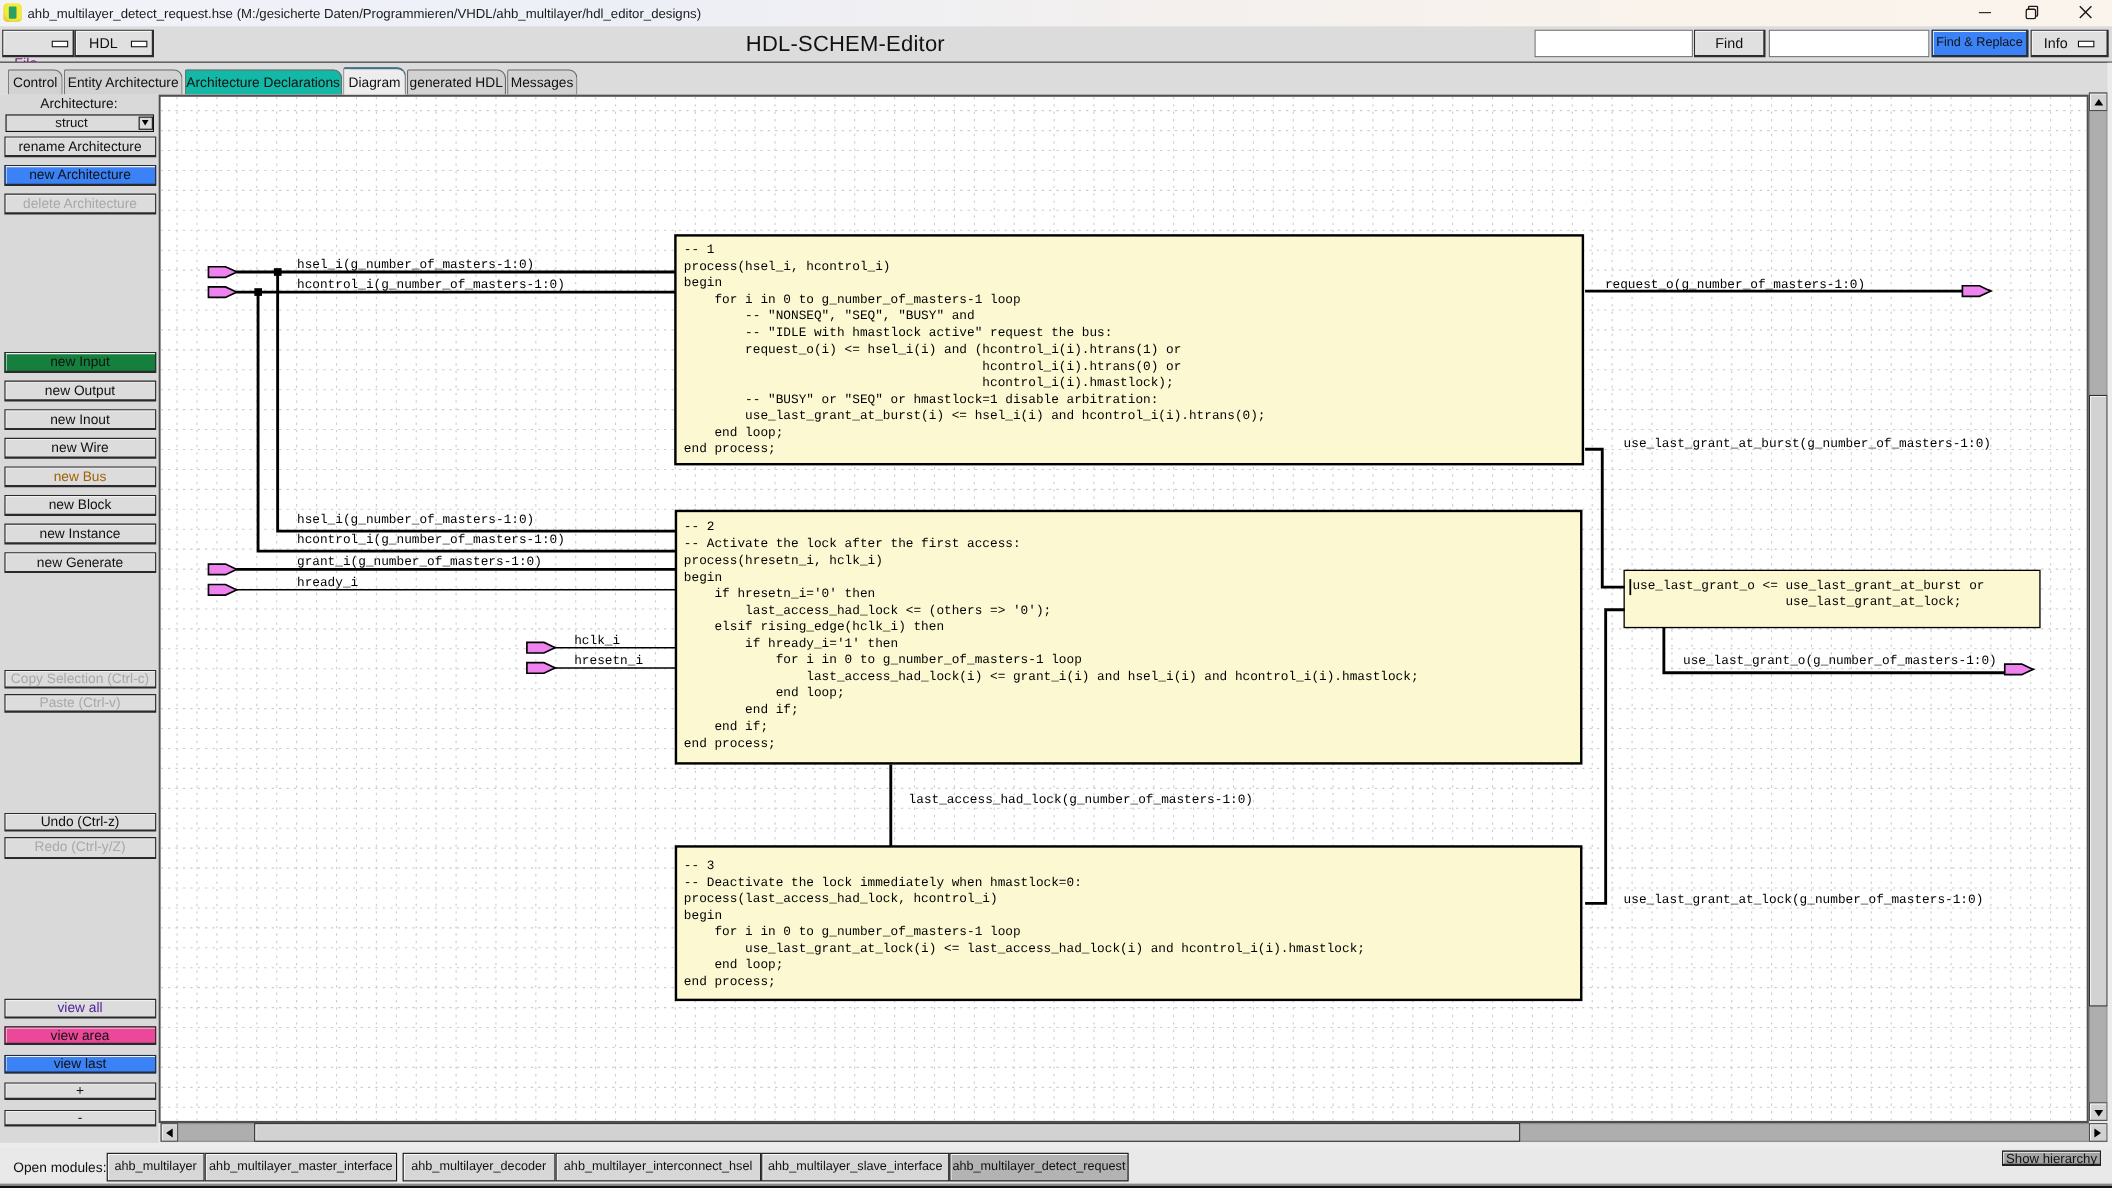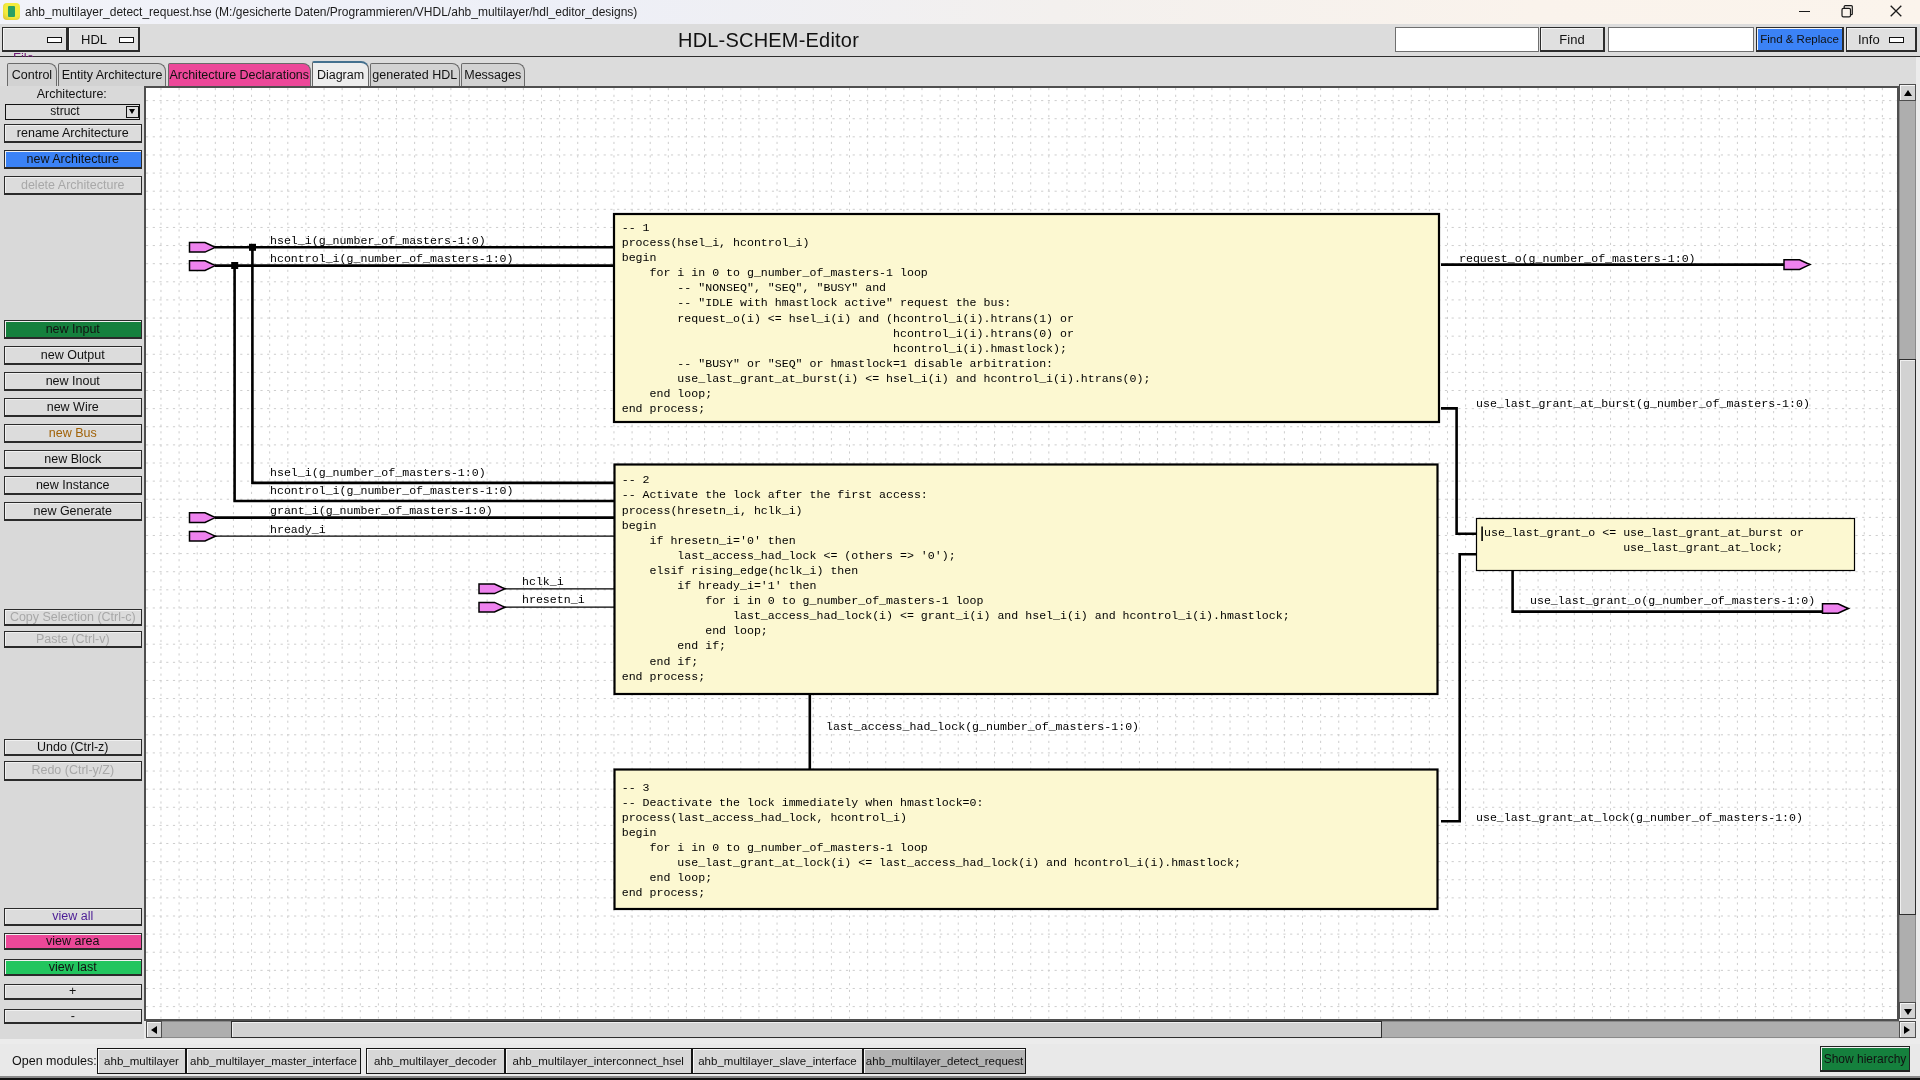--- a/index.html
+++ b/index.html
@@ -28,21 +28,21 @@
 <div style="position:absolute;left:1395px;top:27px;width:144px;height:25px;background:#fff;border:1.5px solid #6f6f6f;box-sizing:border-box"></div>
 <div style="position:absolute;left:1540px;top:27px;width:65px;height:25px;box-sizing:border-box;background:#e0e0e0;border:1px solid #2c2c2c;border-right-width:2px;border-bottom-width:2px;box-shadow:inset 1px 1px 0 #f5f5f5;display:flex;align-items:center;justify-content:center;font:13px 'Liberation Sans', sans-serif;color:#111;white-space:nowrap">Find</div>
 <div style="position:absolute;left:1608px;top:27px;width:146px;height:25px;background:#fff;border:1.5px solid #6f6f6f;box-sizing:border-box"></div>
 <div style="position:absolute;left:1756px;top:27px;width:88px;height:25px;box-sizing:border-box;background:#3b82f6;border:1px solid #2c2c2c;border-right-width:2px;border-bottom-width:2px;box-shadow:inset 1px 1px 0 #f5f5f5;display:flex;align-items:center;justify-content:center;font:11.5px 'Liberation Sans', sans-serif;color:#111;white-space:nowrap">Find &amp; Replace</div>
 <div style="position:absolute;left:1846px;top:27px;width:71px;height:25px;box-sizing:border-box;background:#e0e0e0;border:1px solid #2c2c2c;border-right-width:2px;border-bottom-width:2px;box-shadow:inset 1px 1px 0 #f5f5f5"></div>
 <div style="position:absolute;left:1858px;top:27px;height:25px;display:flex;align-items:center;font:13px 'Liberation Sans', sans-serif;color:#111">Info</div>
 <div style="position:absolute;left:1889px;top:36.5px;width:15px;height:6.5px;background:#fff;border:1.2px solid #111;box-sizing:border-box"></div>
 <div style="position:absolute;left:0;top:57px;width:1920px;height:29px;background:#dcdcdc"></div>
 <div style="position:absolute;left:7px;top:62.5px;width:50px;height:23px;box-sizing:border-box;background:#d2d2d2;border:1px solid #6a6a6a;border-bottom:none;border-radius:2px 8px 0 0;display:flex;align-items:center;justify-content:center;font:12.5px 'Liberation Sans', sans-serif;color:#111">Control</div>
 <div style="position:absolute;left:58px;top:62.5px;width:108px;height:23px;box-sizing:border-box;background:#d2d2d2;border:1px solid #6a6a6a;border-bottom:none;border-radius:2px 8px 0 0;display:flex;align-items:center;justify-content:center;font:12.5px 'Liberation Sans', sans-serif;color:#111">Entity Architecture</div>
-<div style="position:absolute;left:167.5px;top:62.5px;width:143.5px;height:23px;box-sizing:border-box;background:#ec4899;border:1px solid #6a6a6a;border-bottom:none;border-radius:2px 8px 0 0;display:flex;align-items:center;justify-content:center;font:12.5px 'Liberation Sans', sans-serif;color:#111">Architecture Declarations</div>
+<div style="position:absolute;left:167.5px;top:62.5px;width:143.5px;height:23px;box-sizing:border-box;background:#14b8a6;border:1px solid #6a6a6a;border-bottom:none;border-radius:2px 8px 0 0;display:flex;align-items:center;justify-content:center;font:12.5px 'Liberation Sans', sans-serif;color:#111">Architecture Declarations</div>
 <div style="position:absolute;left:312px;top:61px;width:57px;height:25px;box-sizing:border-box;background:#ededed;border:1px solid #666;border-bottom:none;border-top:2.5px solid #44708e;border-radius:2px 8px 0 0;display:flex;align-items:center;justify-content:center;font:12.5px 'Liberation Sans', sans-serif;color:#111;z-index:5">Diagram</div>
 <div style="position:absolute;left:370px;top:62.5px;width:89.5px;height:23px;box-sizing:border-box;background:#d2d2d2;border:1px solid #6a6a6a;border-bottom:none;border-radius:2px 8px 0 0;display:flex;align-items:center;justify-content:center;font:12.5px 'Liberation Sans', sans-serif;color:#111">generated HDL</div>
 <div style="position:absolute;left:460.5px;top:62.5px;width:64.5px;height:23px;box-sizing:border-box;background:#d2d2d2;border:1px solid #6a6a6a;border-bottom:none;border-radius:2px 8px 0 0;display:flex;align-items:center;justify-content:center;font:12.5px 'Liberation Sans', sans-serif;color:#111">Messages</div>
 <div style="position:absolute;left:143.5px;top:85.5px;width:1755.5px;height:935.5px;box-sizing:border-box;background:#fff;border:2.5px solid #4f4f4f"></div>
 <div style="position:absolute;left:0;top:86px;width:143.5px;height:958px;background:#d9d9d9"></div>
 <div style="position:absolute;left:0;top:87px;width:143.5px;text-align:center;font:12.5px 'Liberation Sans', sans-serif;color:#111">Architecture:</div>
 <div style="position:absolute;left:5px;top:104px;width:135px;height:15.5px;background:#dcdcdc;border:1px solid #111;box-sizing:border-box"></div>
 <div style="position:absolute;left:5px;top:104px;width:120px;text-align:center;font:12px 'Liberation Sans', sans-serif;color:#111;line-height:15px">struct</div>
 <div style="position:absolute;left:125.5px;top:105.5px;width:13px;height:12.5px;background:#dcdcdc;border:1px solid #111;box-sizing:border-box"></div>
 <div style="position:absolute;left:128.5px;top:108.5px;width:0;height:0;border-left:3.5px solid transparent;border-right:3.5px solid transparent;border-top:5px solid #000"></div>
@@ -56,21 +56,21 @@
 <div style="position:absolute;left:3.5px;top:423.5px;width:138.5px;height:19px;box-sizing:border-box;background:#dcdcdc;border:1px solid #2a2a2a;border-bottom-width:2px;box-shadow:inset 1px 1px 0 #f0f0f0;display:flex;align-items:center;justify-content:center;font:12.5px 'Liberation Sans', sans-serif;color:#a16207">new Bus</div>
 <div style="position:absolute;left:3.5px;top:449.5px;width:138.5px;height:19px;box-sizing:border-box;background:#dcdcdc;border:1px solid #2a2a2a;border-bottom-width:2px;box-shadow:inset 1px 1px 0 #f0f0f0;display:flex;align-items:center;justify-content:center;font:12.5px 'Liberation Sans', sans-serif;color:#111">new Block</div>
 <div style="position:absolute;left:3.5px;top:475.5px;width:138.5px;height:19px;box-sizing:border-box;background:#dcdcdc;border:1px solid #2a2a2a;border-bottom-width:2px;box-shadow:inset 1px 1px 0 #f0f0f0;display:flex;align-items:center;justify-content:center;font:12.5px 'Liberation Sans', sans-serif;color:#111">new Instance</div>
 <div style="position:absolute;left:3.5px;top:501.5px;width:138.5px;height:19px;box-sizing:border-box;background:#dcdcdc;border:1px solid #2a2a2a;border-bottom-width:2px;box-shadow:inset 1px 1px 0 #f0f0f0;display:flex;align-items:center;justify-content:center;font:12.5px 'Liberation Sans', sans-serif;color:#111">new Generate</div>
 <div style="position:absolute;left:3.5px;top:608.5px;width:138.5px;height:17.5px;box-sizing:border-box;background:#dcdcdc;border:1px solid #2a2a2a;border-bottom-width:2px;box-shadow:inset 1px 1px 0 #f0f0f0;display:flex;align-items:center;justify-content:center;font:12.5px 'Liberation Sans', sans-serif;color:#a8a8a8">Copy Selection (Ctrl-c)</div>
 <div style="position:absolute;left:3.5px;top:630.5px;width:138.5px;height:17.5px;box-sizing:border-box;background:#dcdcdc;border:1px solid #2a2a2a;border-bottom-width:2px;box-shadow:inset 1px 1px 0 #f0f0f0;display:flex;align-items:center;justify-content:center;font:12.5px 'Liberation Sans', sans-serif;color:#a8a8a8">Paste (Ctrl-v)</div>
 <div style="position:absolute;left:3.5px;top:738.5px;width:138.5px;height:17.5px;box-sizing:border-box;background:#dcdcdc;border:1px solid #2a2a2a;border-bottom-width:2px;box-shadow:inset 1px 1px 0 #f0f0f0;display:flex;align-items:center;justify-content:center;font:12.5px 'Liberation Sans', sans-serif;color:#111">Undo (Ctrl-z)</div>
 <div style="position:absolute;left:3.5px;top:760.5px;width:138.5px;height:20px;box-sizing:border-box;background:#dcdcdc;border:1px solid #2a2a2a;border-bottom-width:2px;box-shadow:inset 1px 1px 0 #f0f0f0;display:flex;align-items:center;justify-content:center;font:12.5px 'Liberation Sans', sans-serif;color:#a8a8a8">Redo (Ctrl-y/Z)</div>
 <div style="position:absolute;left:3.5px;top:908.0px;width:138.5px;height:17.5px;box-sizing:border-box;background:#dcdcdc;border:1px solid #2a2a2a;border-bottom-width:2px;box-shadow:inset 1px 1px 0 #f0f0f0;display:flex;align-items:center;justify-content:center;font:12.5px 'Liberation Sans', sans-serif;color:#4c1d95">view all</div>
 <div style="position:absolute;left:3.5px;top:932.5px;width:138.5px;height:17.5px;box-sizing:border-box;background:#ec4899;border:1px solid #2a2a2a;border-bottom-width:2px;box-shadow:inset 1px 1px 0 #f0f0f0;display:flex;align-items:center;justify-content:center;font:12.5px 'Liberation Sans', sans-serif;color:#111">view area</div>
-<div style="position:absolute;left:3.5px;top:958.5px;width:138.5px;height:17px;box-sizing:border-box;background:#22c55e;border:1px solid #2a2a2a;border-bottom-width:2px;box-shadow:inset 1px 1px 0 #f0f0f0;display:flex;align-items:center;justify-content:center;font:12.5px 'Liberation Sans', sans-serif;color:#111">view last</div>
+<div style="position:absolute;left:3.5px;top:958.5px;width:138.5px;height:17px;box-sizing:border-box;background:#3b82f6;border:1px solid #2a2a2a;border-bottom-width:2px;box-shadow:inset 1px 1px 0 #f0f0f0;display:flex;align-items:center;justify-content:center;font:12.5px 'Liberation Sans', sans-serif;color:#111">view last</div>
 <div style="position:absolute;left:3.5px;top:984.0px;width:138.5px;height:15.5px;box-sizing:border-box;background:#dcdcdc;border:1px solid #2a2a2a;border-bottom-width:2px;box-shadow:inset 1px 1px 0 #f0f0f0;display:flex;align-items:center;justify-content:center;font:12.5px 'Liberation Sans', sans-serif;color:#111">+</div>
 <div style="position:absolute;left:3.5px;top:1008.5px;width:138.5px;height:15px;box-sizing:border-box;background:#dcdcdc;border:1px solid #2a2a2a;border-bottom-width:2px;box-shadow:inset 1px 1px 0 #f0f0f0;display:flex;align-items:center;justify-content:center;font:12.5px 'Liberation Sans', sans-serif;color:#111">-</div>
 <svg style="position:absolute;left:146.0px;top:88.0px" width="1750.5" height="930.5" viewBox="146.0 88.0 1750.5 930.5">
 <path d="M160.96 88.0 V1018.5 M179.08 88.0 V1018.5 M197.20 88.0 V1018.5 M215.32 88.0 V1018.5 M233.44 88.0 V1018.5 M251.56 88.0 V1018.5 M269.68 88.0 V1018.5 M287.80 88.0 V1018.5 M305.92 88.0 V1018.5 M324.04 88.0 V1018.5 M342.16 88.0 V1018.5 M360.28 88.0 V1018.5 M378.40 88.0 V1018.5 M396.52 88.0 V1018.5 M414.64 88.0 V1018.5 M432.76 88.0 V1018.5 M450.88 88.0 V1018.5 M469.00 88.0 V1018.5 M487.12 88.0 V1018.5 M505.24 88.0 V1018.5 M523.36 88.0 V1018.5 M541.48 88.0 V1018.5 M559.60 88.0 V1018.5 M577.72 88.0 V1018.5 M595.84 88.0 V1018.5 M613.96 88.0 V1018.5 M632.08 88.0 V1018.5 M650.20 88.0 V1018.5 M668.32 88.0 V1018.5 M686.44 88.0 V1018.5 M704.56 88.0 V1018.5 M722.68 88.0 V1018.5 M740.80 88.0 V1018.5 M758.92 88.0 V1018.5 M777.04 88.0 V1018.5 M795.16 88.0 V1018.5 M813.28 88.0 V1018.5 M831.40 88.0 V1018.5 M849.52 88.0 V1018.5 M867.64 88.0 V1018.5 M885.76 88.0 V1018.5 M903.88 88.0 V1018.5 M922.00 88.0 V1018.5 M940.12 88.0 V1018.5 M958.24 88.0 V1018.5 M976.36 88.0 V1018.5 M994.48 88.0 V1018.5 M1012.60 88.0 V1018.5 M1030.72 88.0 V1018.5 M1048.84 88.0 V1018.5 M1066.96 88.0 V1018.5 M1085.08 88.0 V1018.5 M1103.20 88.0 V1018.5 M1121.32 88.0 V1018.5 M1139.44 88.0 V1018.5 M1157.56 88.0 V1018.5 M1175.68 88.0 V1018.5 M1193.80 88.0 V1018.5 M1211.92 88.0 V1018.5 M1230.04 88.0 V1018.5 M1248.16 88.0 V1018.5 M1266.28 88.0 V1018.5 M1284.40 88.0 V1018.5 M1302.52 88.0 V1018.5 M1320.64 88.0 V1018.5 M1338.76 88.0 V1018.5 M1356.88 88.0 V1018.5 M1375.00 88.0 V1018.5 M1393.12 88.0 V1018.5 M1411.24 88.0 V1018.5 M1429.36 88.0 V1018.5 M1447.48 88.0 V1018.5 M1465.60 88.0 V1018.5 M1483.72 88.0 V1018.5 M1501.84 88.0 V1018.5 M1519.96 88.0 V1018.5 M1538.08 88.0 V1018.5 M1556.20 88.0 V1018.5 M1574.32 88.0 V1018.5 M1592.44 88.0 V1018.5 M1610.56 88.0 V1018.5 M1628.68 88.0 V1018.5 M1646.80 88.0 V1018.5 M1664.92 88.0 V1018.5 M1683.04 88.0 V1018.5 M1701.16 88.0 V1018.5 M1719.28 88.0 V1018.5 M1737.40 88.0 V1018.5 M1755.52 88.0 V1018.5 M1773.64 88.0 V1018.5 M1791.76 88.0 V1018.5 M1809.88 88.0 V1018.5 M1828.00 88.0 V1018.5 M1846.12 88.0 V1018.5 M1864.24 88.0 V1018.5 M1882.36 88.0 V1018.5" stroke="#cdcdcd" stroke-width="1" fill="none" stroke-dasharray="2.2 4.53"></path>
 <path d="M146.0 100.60 H1896.5 M146.0 118.72 H1896.5 M146.0 136.84 H1896.5 M146.0 154.96 H1896.5 M146.0 173.08 H1896.5 M146.0 191.20 H1896.5 M146.0 209.32 H1896.5 M146.0 227.44 H1896.5 M146.0 245.56 H1896.5 M146.0 263.68 H1896.5 M146.0 281.80 H1896.5 M146.0 299.92 H1896.5 M146.0 318.04 H1896.5 M146.0 336.16 H1896.5 M146.0 354.28 H1896.5 M146.0 372.40 H1896.5 M146.0 390.52 H1896.5 M146.0 408.64 H1896.5 M146.0 426.76 H1896.5 M146.0 444.88 H1896.5 M146.0 463.00 H1896.5 M146.0 481.12 H1896.5 M146.0 499.24 H1896.5 M146.0 517.36 H1896.5 M146.0 535.48 H1896.5 M146.0 553.60 H1896.5 M146.0 571.72 H1896.5 M146.0 589.84 H1896.5 M146.0 607.96 H1896.5 M146.0 626.08 H1896.5 M146.0 644.20 H1896.5 M146.0 662.32 H1896.5 M146.0 680.44 H1896.5 M146.0 698.56 H1896.5 M146.0 716.68 H1896.5 M146.0 734.80 H1896.5 M146.0 752.92 H1896.5 M146.0 771.04 H1896.5 M146.0 789.16 H1896.5 M146.0 807.28 H1896.5 M146.0 825.40 H1896.5 M146.0 843.52 H1896.5 M146.0 861.64 H1896.5 M146.0 879.76 H1896.5 M146.0 897.88 H1896.5 M146.0 916.00 H1896.5 M146.0 934.12 H1896.5 M146.0 952.24 H1896.5 M146.0 970.36 H1896.5 M146.0 988.48 H1896.5 M146.0 1006.60 H1896.5" stroke="#cdcdcd" stroke-width="1" fill="none" stroke-dasharray="2.2 4.53"></path>
 <rect x="614" y="214" width="825" height="208" fill="#fcf8d1" stroke="#000" stroke-width="2.2"></rect>
 <rect x="614.5" y="464.5" width="823" height="229.5" fill="#fcf8d1" stroke="#000" stroke-width="2.2"></rect>
 <rect x="614.5" y="769.5" width="823" height="139.5" fill="#fcf8d1" stroke="#000" stroke-width="2.2"></rect>
 <rect x="1476.5" y="518.5" width="378" height="52" fill="#fcf8d1" stroke="#000" stroke-width="1.2"></rect>
 <path d="M215,247.3 H614" stroke="#000" stroke-width="2.6" fill="none"></path>
@@ -167,15 +167,15 @@
 <div style="position:absolute;left:1916px;top:57px;width:4px;height:981px;background:#ececec"></div>
 <div style="position:absolute;left:0;top:1038.5px;width:1920px;height:5.5px;background:#ececec"></div>
 <div style="position:absolute;left:0;top:1044px;width:1920px;height:32px;background:#e9e9e9"></div>
 <div style="position:absolute;left:12px;top:1046px;height:29px;display:flex;align-items:center;font:12.5px 'Liberation Sans', sans-serif;color:#111">Open modules:</div>
 <div style="position:absolute;left:97px;top:1048px;width:89px;height:26px;box-sizing:border-box;background:#d7d7d7;border:1.2px solid #151515;box-shadow:inset 1px 1px 0 #f8f8f8;display:flex;align-items:center;justify-content:center;font:11.5px 'Liberation Sans', sans-serif;color:#111;white-space:nowrap">ahb_multilayer</div>
 <div style="position:absolute;left:186px;top:1048px;width:175px;height:26px;box-sizing:border-box;background:#d7d7d7;border:1.2px solid #151515;box-shadow:inset 1px 1px 0 #f8f8f8;display:flex;align-items:center;justify-content:center;font:11.5px 'Liberation Sans', sans-serif;color:#111;white-space:nowrap">ahb_multilayer_master_interface</div>
 <div style="position:absolute;left:366px;top:1048px;width:138.5px;height:26px;box-sizing:border-box;background:#d7d7d7;border:1.2px solid #151515;box-shadow:inset 1px 1px 0 #f8f8f8;display:flex;align-items:center;justify-content:center;font:11.5px 'Liberation Sans', sans-serif;color:#111;white-space:nowrap">ahb_multilayer_decoder</div>
 <div style="position:absolute;left:504.5px;top:1048px;width:187.5px;height:26px;box-sizing:border-box;background:#d7d7d7;border:1.2px solid #151515;box-shadow:inset 1px 1px 0 #f8f8f8;display:flex;align-items:center;justify-content:center;font:11.5px 'Liberation Sans', sans-serif;color:#111;white-space:nowrap">ahb_multilayer_interconnect_hsel</div>
 <div style="position:absolute;left:692px;top:1048px;width:171px;height:26px;box-sizing:border-box;background:#d7d7d7;border:1.2px solid #151515;box-shadow:inset 1px 1px 0 #f8f8f8;display:flex;align-items:center;justify-content:center;font:11.5px 'Liberation Sans', sans-serif;color:#111;white-space:nowrap">ahb_multilayer_slave_interface</div>
 <div style="position:absolute;left:863px;top:1048px;width:163px;height:26px;box-sizing:border-box;background:#b3b3b3;border:1.2px solid #151515;box-shadow:inset 1px 1px 0 #f8f8f8;display:flex;align-items:center;justify-content:center;font:11.5px 'Liberation Sans', sans-serif;color:#111;white-space:nowrap">ahb_multilayer_detect_request</div>
-<div style="position:absolute;left:1820px;top:1046px;width:90px;height:26px;box-sizing:border-box;background:#15803d;border:1px solid #222;border-bottom-width:2px;box-shadow:inset 1px 1px 0 #f0f0f0;display:flex;align-items:center;justify-content:center;font:12px 'Liberation Sans', sans-serif;color:#111">Show hierarchy</div>
+<div style="position:absolute;left:1820px;top:1046px;width:90px;height:14px;box-sizing:border-box;background:#a3a3a3;border:1px solid #222;border-bottom-width:2px;box-shadow:inset 1px 1px 0 #f0f0f0;display:flex;align-items:center;justify-content:center;font:12px 'Liberation Sans', sans-serif;color:#111">Show hierarchy</div>
 <div style="position:absolute;left:0;top:1076px;width:1920px;height:2px;background:#8a8a8a"></div>
 <div style="position:absolute;left:0;top:1078px;width:1920px;height:2px;background:#111"></div>
 
 </body></html>

